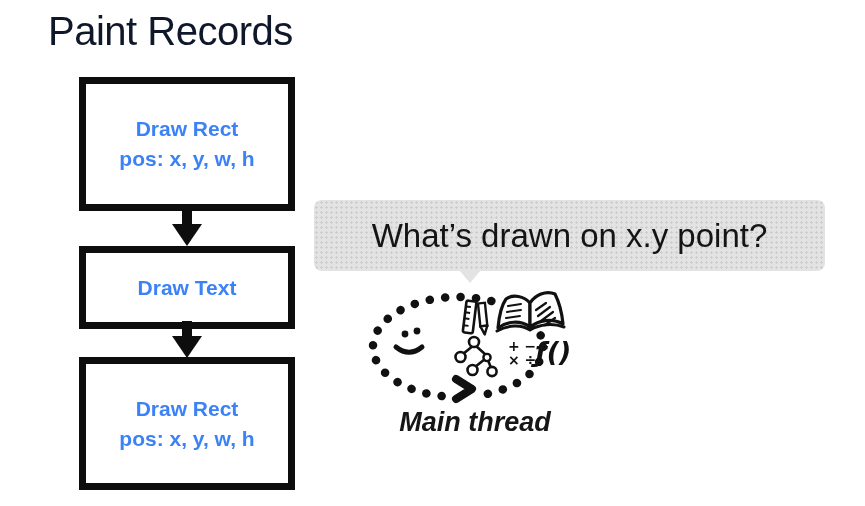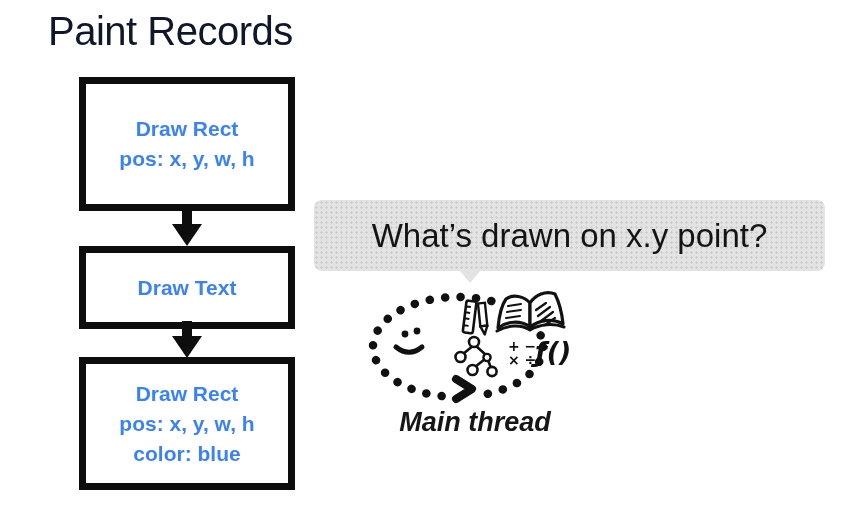--- a/index.html
+++ b/index.html
@@ -81,21 +81,20 @@
   <div class="fc-box box-2">
     <div class="box-line">Draw Text</div>
   </div>
 
   <div class="arrow-stem stem-2"></div>
   <div class="arrow-head head-2"></div>
 
   <div class="fc-box box-3">
     <div class="box-line">Draw Rect</div>
     <div class="box-line">pos: x, y, w, h</div>
-    <div class="box-line">color: blue</div>
   </div>
 
   <div class="speech-bubble">
     <span class="bubble-text">What’s drawn on x.y point?</span>
   </div>
   <div class="bubble-tail"></div>
 
   <svg class="doodle-svg" viewBox="353 280 250 130">
 
     <ellipse cx="458" cy="347" rx="85" ry="50" fill="none" stroke="#111111" stroke-width="8.5" stroke-linecap="round" stroke-dasharray="0.1 15.4"></ellipse>

